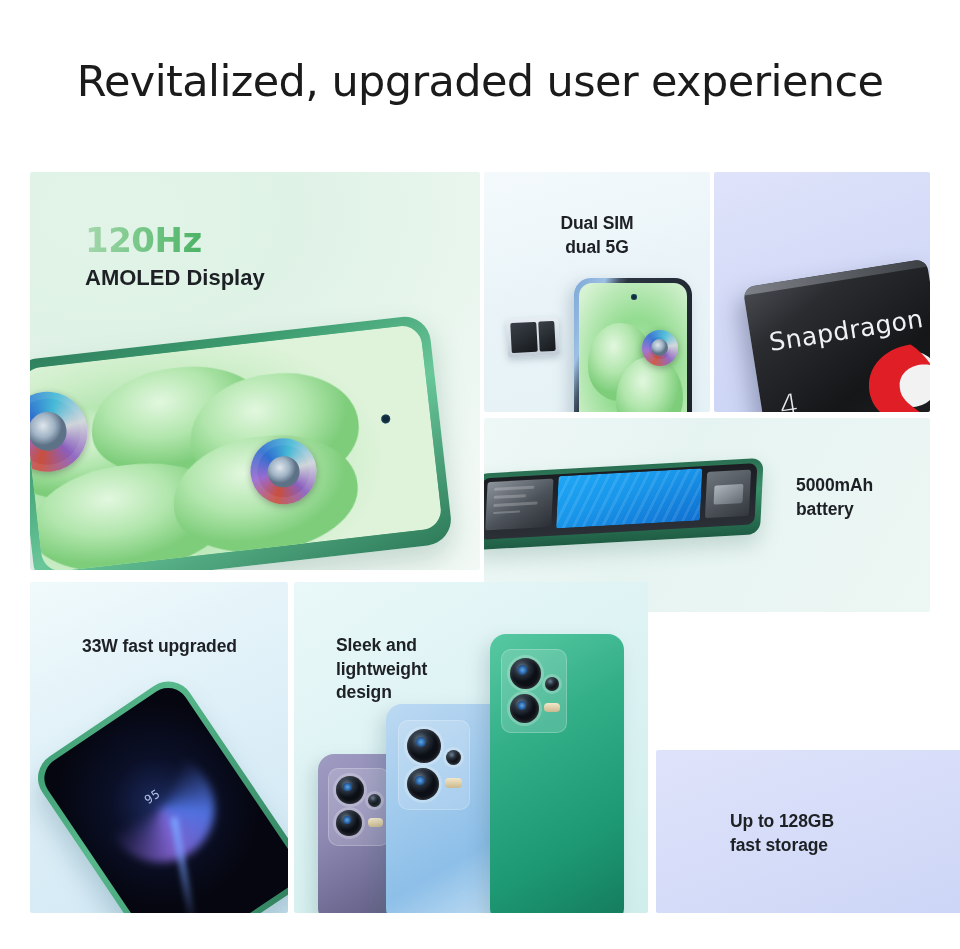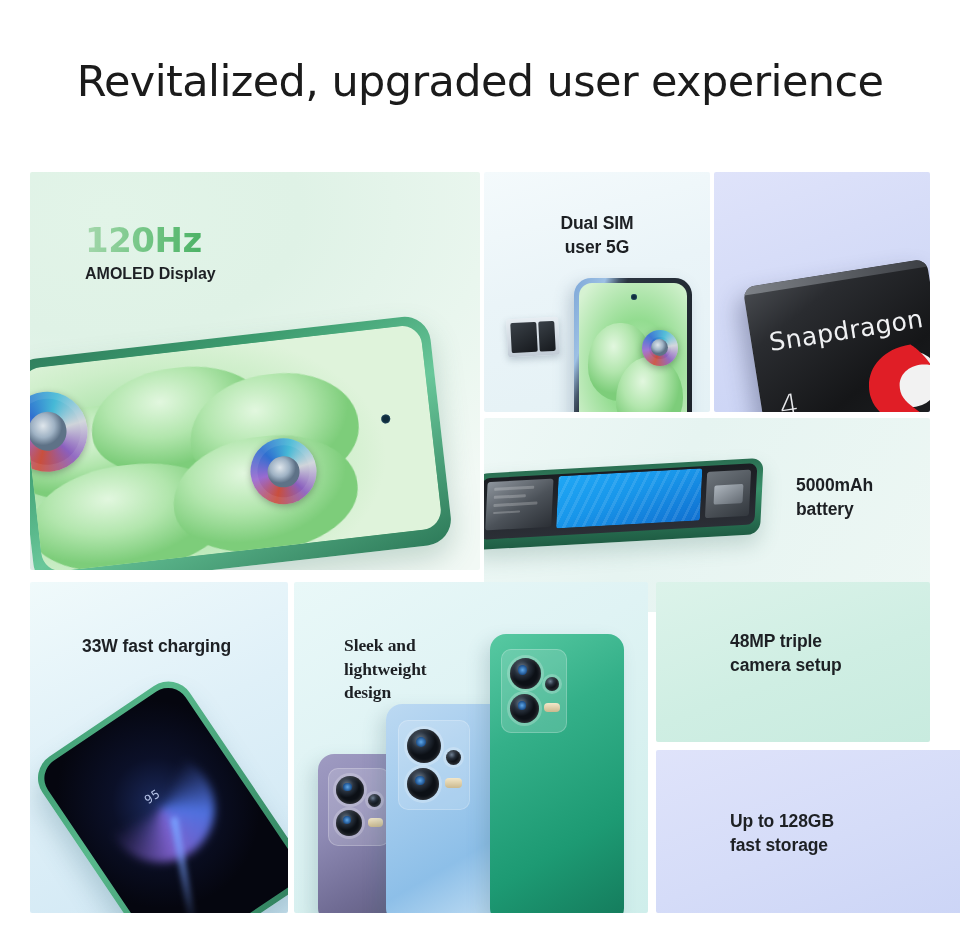--- a/index.html
+++ b/index.html
@@ -47,21 +47,21 @@
   }
   #panel-display .hz {
     position: absolute; left: 55px; top: 48px;
     font-size: 34px; font-weight: 700; letter-spacing: -0.5px;
     background: linear-gradient(95deg, #a7d8ae 0%, #7cc98c 42%, #4bb265 100%);
     -webkit-background-clip: text; background-clip: text; color: transparent;
     font-family: "DejaVu Sans", sans-serif;
   }
   #panel-display .sub {
     position: absolute; left: 55px; top: 93px;
-    font-size: 16px; font-weight: 600; color: #1d2024;
+    font-size: 22px; font-weight: 600; color: #1d2024;
   }
   
   .bigphone {
     position: absolute; left: -8px; top: 165px; width: 420px; height: 230px;
     transform: rotate(-6.5deg);
     border-radius: 26px;
     background: linear-gradient(160deg,#2f7f5d 0%, #3d9c6f 25%, #69c79a 55%, #2d7a59 100%);
     padding: 9px 9px 16px 9px;
     box-shadow: 0 14px 28px rgba(60,120,95,.25);
   }
@@ -232,21 +232,21 @@
     position:absolute; left:50%; top:36%; transform:translate(-50%,-50%) rotate(0deg);
     color:#cfdcff; font-size:12px; letter-spacing:1px; opacity:.85;
     font-family:"DejaVu Sans Mono", monospace;
   }
 
   
   #panel-sleek {
     left: 294px; top: 582px; width: 354px; height: 331px;
     background: linear-gradient(150deg,#e9f8f8 0%, #dff3f4 40%, #cfeeeb 100%);
   }
-  #panel-sleek .cap { left: 50px; top: 52px; font-family: Liberation Serif, serif; }
+  #panel-sleek .cap { left: 42px; top: 52px; }
   .sp {
     position: absolute; border-radius: 16px;
     box-shadow: -6px 8px 18px rgba(70,110,120,.22);
   }
   .sp .camblk {
     position:absolute; border-radius: 10px;
     background: rgba(255,255,255,.16);
     box-shadow: inset 0 0 0 1px rgba(255,255,255,.22);
   }
   .lens {
@@ -309,21 +309,21 @@
         <div class="ring" style="left:54%;top:48%;width:66px;height:66px;"></div>
         <div class="dot-cam" style="right:10%;top:42%;"></div>
       </div>
     </div>
     <div class="hz">120Hz</div>
     <div class="sub">AMOLED Display</div>
   </div>
 
   <div class="panel" id="panel-sim">
     <div class="cap">Dual SIM
-user 5G</div>
+dual 5G</div>
     <div class="simphone">
       <div class="scr">
         <div class="puff" style="left:8%;top:26%;width:60%;height:50%;"></div>
         <div class="puff" style="left:34%;top:48%;width:62%;height:52%;"></div>
         <div class="ring" style="left:58%;top:30%;width:36px;height:36px;"></div>
         <div class="dot-cam" style="left:48%;top:7%;width:6px;height:6px;"></div>
       </div>
     </div>
     <div class="simtray">
       <div class="simcard a"></div>
@@ -365,21 +365,21 @@
 
   <div class="panel" id="panel-charge">
     <div class="chphone">
       <div class="scr">
         <div class="swirl"></div>
         <div class="beam"></div>
         <div class="pct">95</div>
       </div>
     </div>
 
-    <div class="cap">33W fast charging</div>
+    <div class="cap">33W fast upgraded</div>
   </div>
 
   <div class="panel" id="panel-sleek">
     <div class="sp" id="sp-purple">
       <div class="camblk" style="left:10px;top:14px;width:62px;height:78px;">
         <div class="lens" style="left:8px;top:8px;width:28px;height:28px;">
             <i></i>
           </div>
         <div class="lens" style="left:8px;top:42px;width:26px;height:26px;">
             <i></i>
@@ -410,23 +410,19 @@
           </div>
         <div class="lens" style="left:44px;top:28px;width:14px;height:14px;"></div>
         <div class="flash" style="left:43px;top:54px;width:16px;height:9px;"></div>
       </div>
     </div>
     <div class="cap">Sleek and
 lightweight
 design</div>
   </div>
 
-  <div class="panel" id="panel-camera">
-    <div class="cap">48MP triple
-camera setup</div>
-  </div>
 
   <div class="panel" id="panel-storage">
     <div class="cap">Up to 128GB
 fast storage</div>
   </div>
 
 </div>
 
 </body></html>

